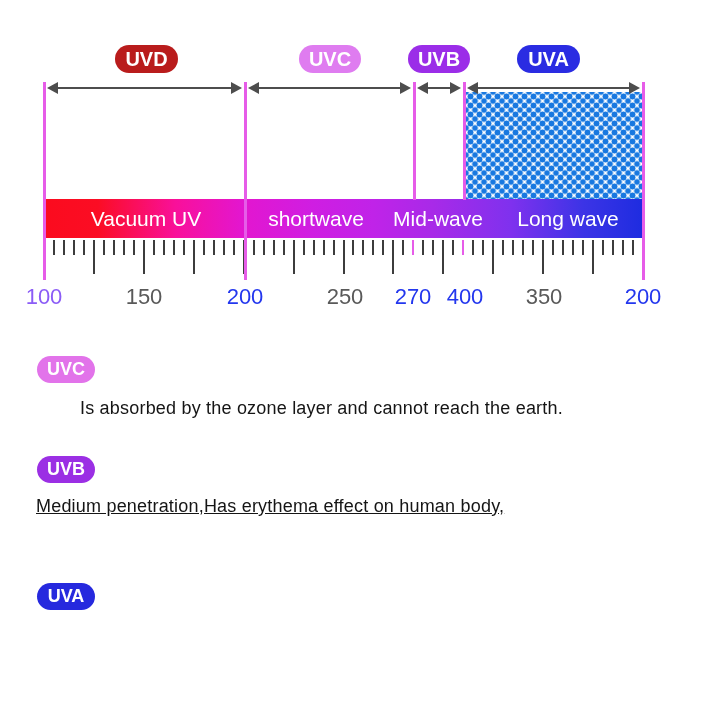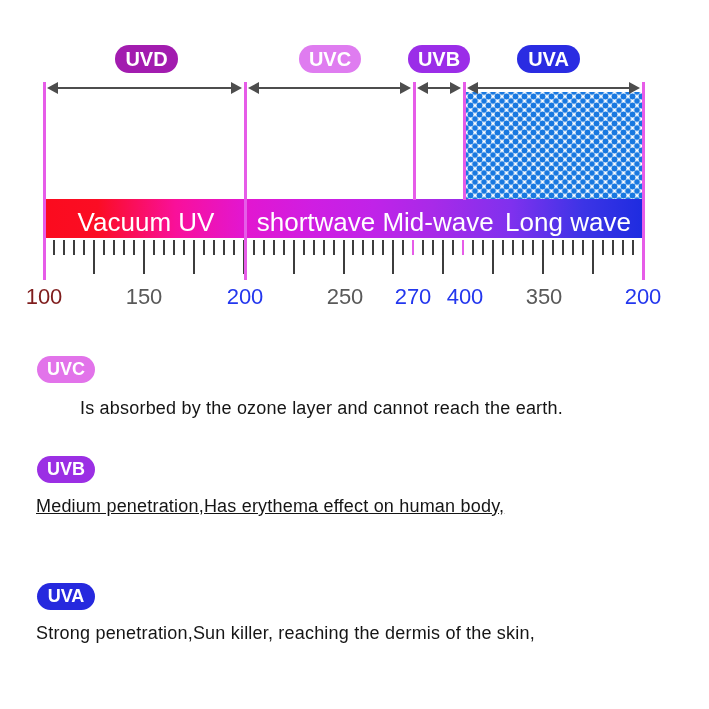--- a/index.html
+++ b/index.html
@@ -23,21 +23,21 @@
     position:absolute;background-color:#ffffff;
   }
   
   #band-bar{
     position:absolute;left:44px;top:199px;width:599px;height:39px;
     background:linear-gradient(90deg,#fb0b1e 0%,#fb0d24 9%,#f9109a 22%,#e316cf 33%,
       #cf1ee2 45%,#c023e8 55%,#a82ae8 65%,#7f31ee 78%,#3c34e6 90%,#1e2ce0 100%);
     z-index:1;
   }
   .bar-label{
-    position:absolute;top:8px;color:#ffffff;font-size:26px;white-space:nowrap;
+    position:absolute;top:8px;color:#ffffff;font-size:21px;white-space:nowrap;
     transform:translateX(-50%);
   }
   
   .tick{position:absolute;top:240px;width:2px;}
   .num{
     position:absolute;top:284px;font-size:22px;white-space:nowrap;
     transform:translateX(-50%);
   }
   
   .section{position:absolute;left:36px;}
@@ -52,21 +52,21 @@
   #section-uvc .s-text{margin-top:11px;margin-left:44px;}
   #section-uvb .s-text{margin-top:9px;text-decoration:underline;}
   #section-uva .s-text{margin-top:9px;}
 </style>
 </head>
 <body>
 
 <div id="stage">
 
   <div id="diagram-layer">
-      <div class="badge" style="left: 115px; width: 63px; background: #a21caf;">UVD</div>
+      <div class="badge" style="left: 115px; width: 63px; background: #b91c1c;">UVD</div>
       <div class="badge" style="left: 299px; width: 62px; background: rgb(223, 124, 240);">UVC</div>
       <div class="badge" style="left: 408px; width: 62px; background: rgb(155, 45, 232);">UVB</div>
       <div class="badge" style="left: 517px; width: 63px; background: rgb(42, 44, 226);">UVA</div>
       <div class="dots" style="left: 466px; top: 92px; width: 176px; height: 107px; background-image: radial-gradient(rgb(24, 120, 224) 2.7px, transparent 3.3px), radial-gradient(rgb(24, 120, 224) 2.7px, transparent 3.3px); background-size: 9px 9px; background-position: 0px 0px, 4.5px 4.5px;"></div>
       <div class="vline" style="left: 43px; height: 198px; background: rgb(230, 92, 232);"></div>
       <div class="vline" style="left: 244px; height: 198px; background: rgb(230, 92, 232);"></div>
       <div class="vline" style="left: 413px; height: 118px; background: rgb(230, 92, 232);"></div>
       <div class="vline" style="left: 463px; height: 118px; background: rgb(230, 92, 232);"></div>
       <div class="vline" style="left: 642px; height: 198px; background: rgb(230, 92, 232);"></div>
       <div class="arrow" style="left: 47px; width: 195px;">
@@ -143,21 +143,21 @@
       <div class="tick" style="left: 552.15px; height: 15px; background: rgb(60, 60, 60);"></div>
       <div class="tick" style="left: 562.133px; height: 15px; background: rgb(60, 60, 60);"></div>
       <div class="tick" style="left: 572.117px; height: 15px; background: rgb(60, 60, 60);"></div>
       <div class="tick" style="left: 582.1px; height: 15px; background: rgb(60, 60, 60);"></div>
       <div class="tick" style="left: 592.083px; height: 34px; background: rgb(60, 60, 60);"></div>
       <div class="tick" style="left: 602.067px; height: 15px; background: rgb(60, 60, 60);"></div>
       <div class="tick" style="left: 612.05px; height: 15px; background: rgb(60, 60, 60);"></div>
       <div class="tick" style="left: 622.033px; height: 15px; background: rgb(60, 60, 60);"></div>
       <div class="tick" style="left: 632.017px; height: 15px; background: rgb(60, 60, 60);"></div>
       <div class="tick" style="left: 642px; height: 34px; background: rgb(60, 60, 60);"></div>
-      <div class="num" style="left: 44px; color: #7f1d1d;">100</div>
+      <div class="num" style="left: 44px; color: #8b5cf6;">100</div>
       <div class="num" style="left: 144px; color: rgb(89, 89, 89);">150</div>
       <div class="num" style="left: 245px; color: rgb(35, 55, 238);">200</div>
       <div class="num" style="left: 345px; color: rgb(89, 89, 89);">250</div>
       <div class="num" style="left: 413px; color: rgb(35, 55, 238);">270</div>
       <div class="num" style="left: 465px; color: rgb(35, 55, 238);">400</div>
       <div class="num" style="left: 544px; color: rgb(89, 89, 89);">350</div>
       <div class="num" style="left: 643px; color: rgb(35, 55, 238);">200</div>
     </div>
 
   <div id="band-bar">
@@ -172,16 +172,15 @@
     <div class="s-text">Is absorbed by the ozone layer and cannot reach the earth.</div>
   </div>
 
   <div class="section" id="section-uvb">
     <span class="s-badge" style="margin-left: 1px; background: rgb(155, 47, 228);">UVB</span>
     <div class="s-text">Medium penetration,Has erythema effect on human body,</div>
   </div>
 
   <div class="section" id="section-uva">
     <span class="s-badge" style="margin-left: 1px; background: rgb(38, 41, 222);">UVA</span>
-    <div class="s-text">Strong penetration,Sun killer, reaching the dermis of the skin,</div>
   </div>
 
 </div>
 
 </body></html>

